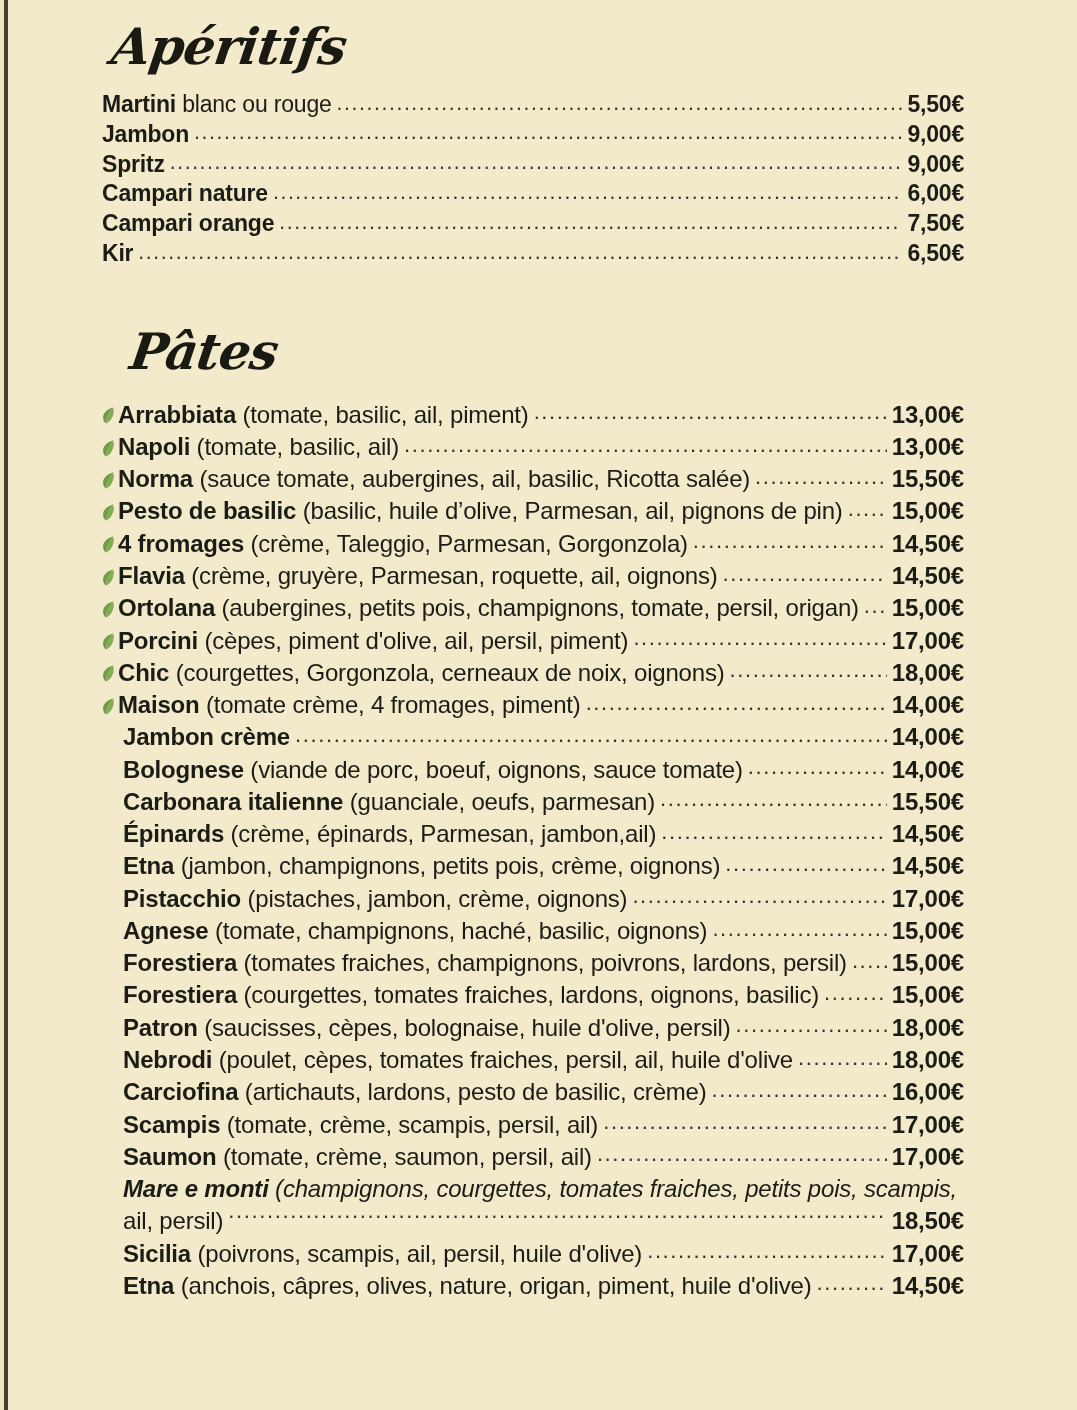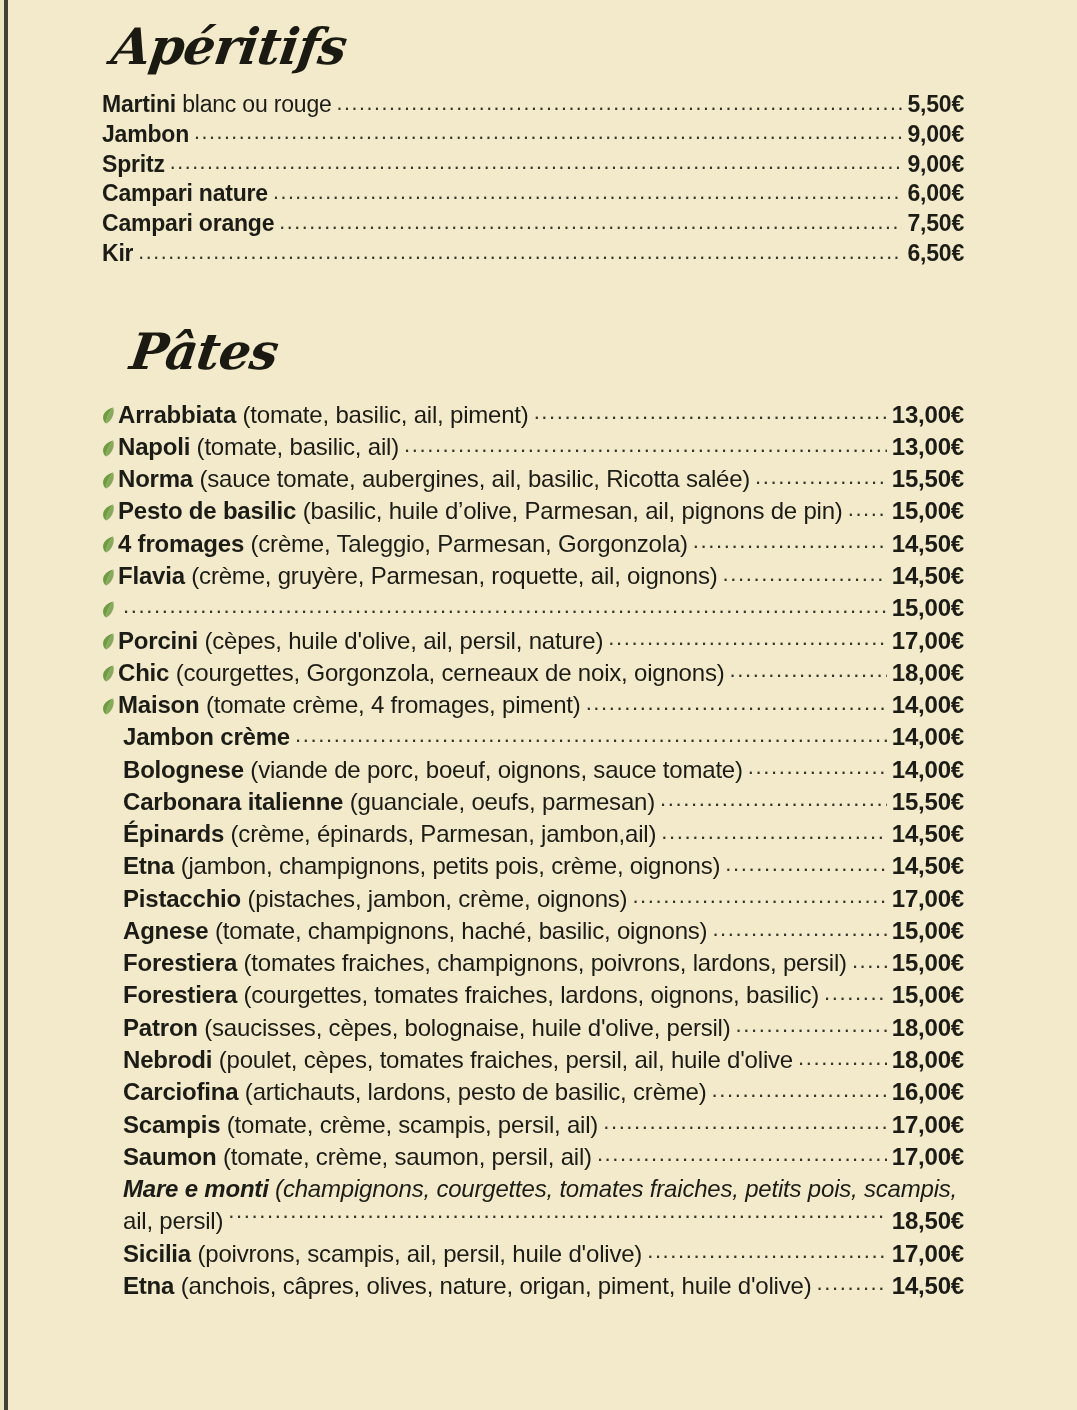--- a/index.html
+++ b/index.html
@@ -261,31 +261,32 @@
           <span class="leader"></span>
           <span class="price">14,50€</span>
         </li>
         <li class="row row-pate">
           <span class="leafcell">
             <svg width="13" height="17" viewBox="0 0 13 17" aria-hidden="true">
               <path d="M11.2 0.6 C4.4 2.6 0.8 6.4 1.1 11.2 C1.25 13.8 2.6 15.7 4.4 16.5 C4.0 12.2 5.9 6.6 11.2 0.6 Z" fill="#6f9b42"></path>
               <path d="M11.2 0.6 C5.9 6.6 4.0 12.2 4.4 16.5 C7.5 15.0 10.2 11.9 11.3 7.6 C11.9 5.2 11.8 2.7 11.2 0.6 Z" fill="#6f9b42" opacity="0.82"></path>
             </svg>
           </span>
+          <span class="rowtext"><span class="name">Ortolana</span><span class="desc"> (aubergines, petits pois, champignons, tomate, persil, origan)</span></span>
           <span class="leader"></span>
           <span class="price">15,00€</span>
         </li>
         <li class="row row-pate">
           <span class="leafcell">
             <svg width="13" height="17" viewBox="0 0 13 17" aria-hidden="true">
               <path d="M11.2 0.6 C4.4 2.6 0.8 6.4 1.1 11.2 C1.25 13.8 2.6 15.7 4.4 16.5 C4.0 12.2 5.9 6.6 11.2 0.6 Z" fill="#6f9b42"></path>
               <path d="M11.2 0.6 C5.9 6.6 4.0 12.2 4.4 16.5 C7.5 15.0 10.2 11.9 11.3 7.6 C11.9 5.2 11.8 2.7 11.2 0.6 Z" fill="#6f9b42" opacity="0.82"></path>
             </svg>
           </span>
-          <span class="rowtext"><span class="name">Porcini</span><span class="desc"> (cèpes, huile d'olive, ail, persil, nature)</span></span>
+          <span class="rowtext"><span class="name">Porcini</span><span class="desc"> (cèpes, piment d'olive, ail, persil, piment)</span></span>
           <span class="leader"></span>
           <span class="price">17,00€</span>
         </li>
         <li class="row row-pate">
           <span class="leafcell">
             <svg width="13" height="17" viewBox="0 0 13 17" aria-hidden="true">
               <path d="M11.2 0.6 C4.4 2.6 0.8 6.4 1.1 11.2 C1.25 13.8 2.6 15.7 4.4 16.5 C4.0 12.2 5.9 6.6 11.2 0.6 Z" fill="#6f9b42"></path>
               <path d="M11.2 0.6 C5.9 6.6 4.0 12.2 4.4 16.5 C7.5 15.0 10.2 11.9 11.3 7.6 C11.9 5.2 11.8 2.7 11.2 0.6 Z" fill="#6f9b42" opacity="0.82"></path>
             </svg>
           </span>

